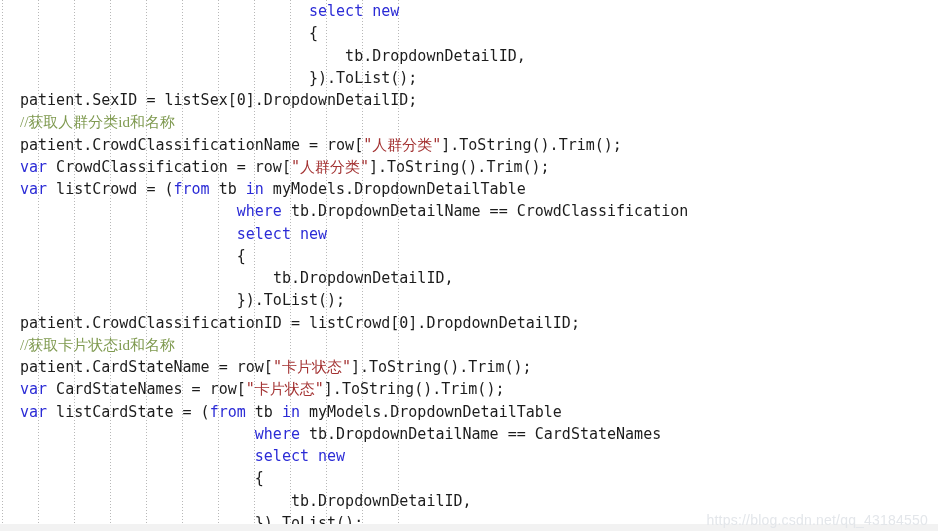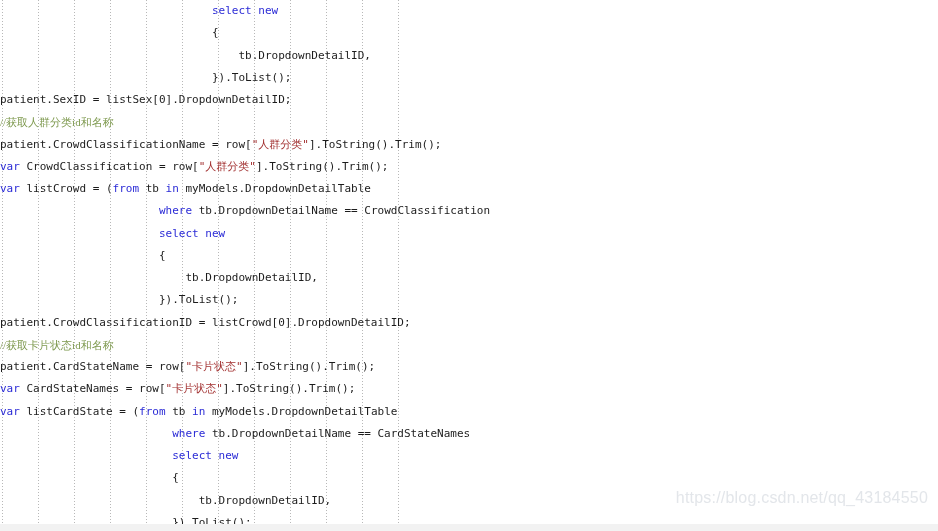--- a/index.html
+++ b/index.html
@@ -42,46 +42,47 @@
     width: 938px;
     height: 531px;
     font-size: 15.2px;
     line-height: 22.25px;
     white-space: pre;
     letter-spacing: 0px;
   }
   .line {
     height: 22.25px;
     white-space: pre;
-    font-size: 11px;
+    font-size: 15px;
     line-height: 22.25px;
     color: #1c1c1c;
+    margin-left: 20px;
   }
   .kw       { color: #2b2bd6; }
   .str      { color: #a33232; }
   .cmt      { color: #7f9a50; font-family: Liberation Serif, serif; }
   .plain    { color: #1c1c1c; }
 
   
   #bottom-strip {
     position: absolute;
     left: 0;
     top: 524px;
     width: 938px;
     height: 7px;
     background: #f2f2f2;
   }
 
   
   #watermark {
     position: absolute;
     right: 10px;
-    top: 489px;
+    top: 512px;
     font-family: "Liberation Sans", sans-serif;
-    font-size: 16px;
+    font-size: 14px;
     color: #e3e6ea;
     letter-spacing: 0.2px;
     white-space: nowrap;
   }
 </style>
 </head>
 <body>
 
 <div id="screen">
 

